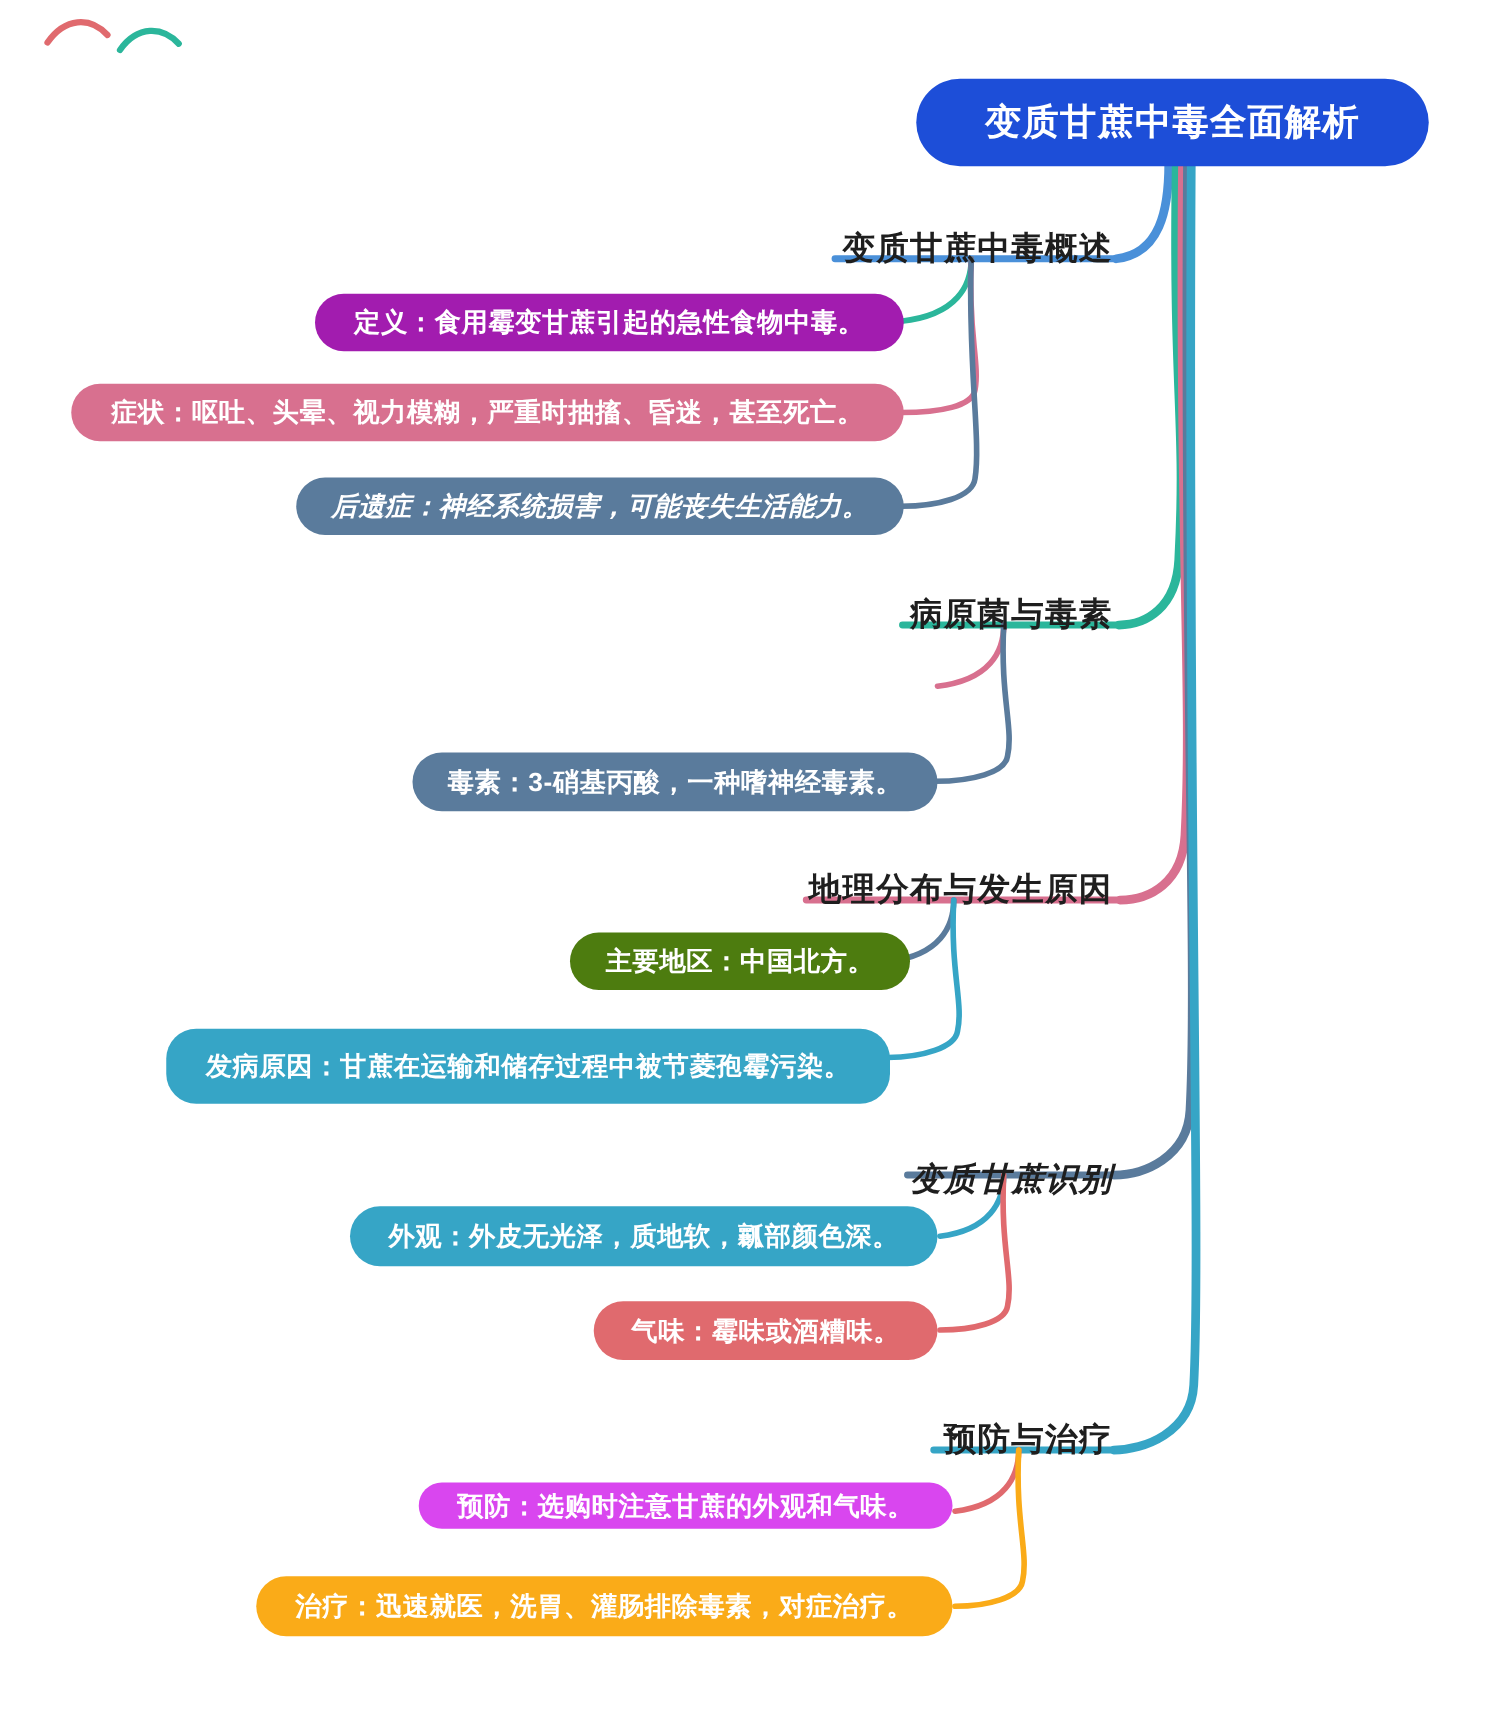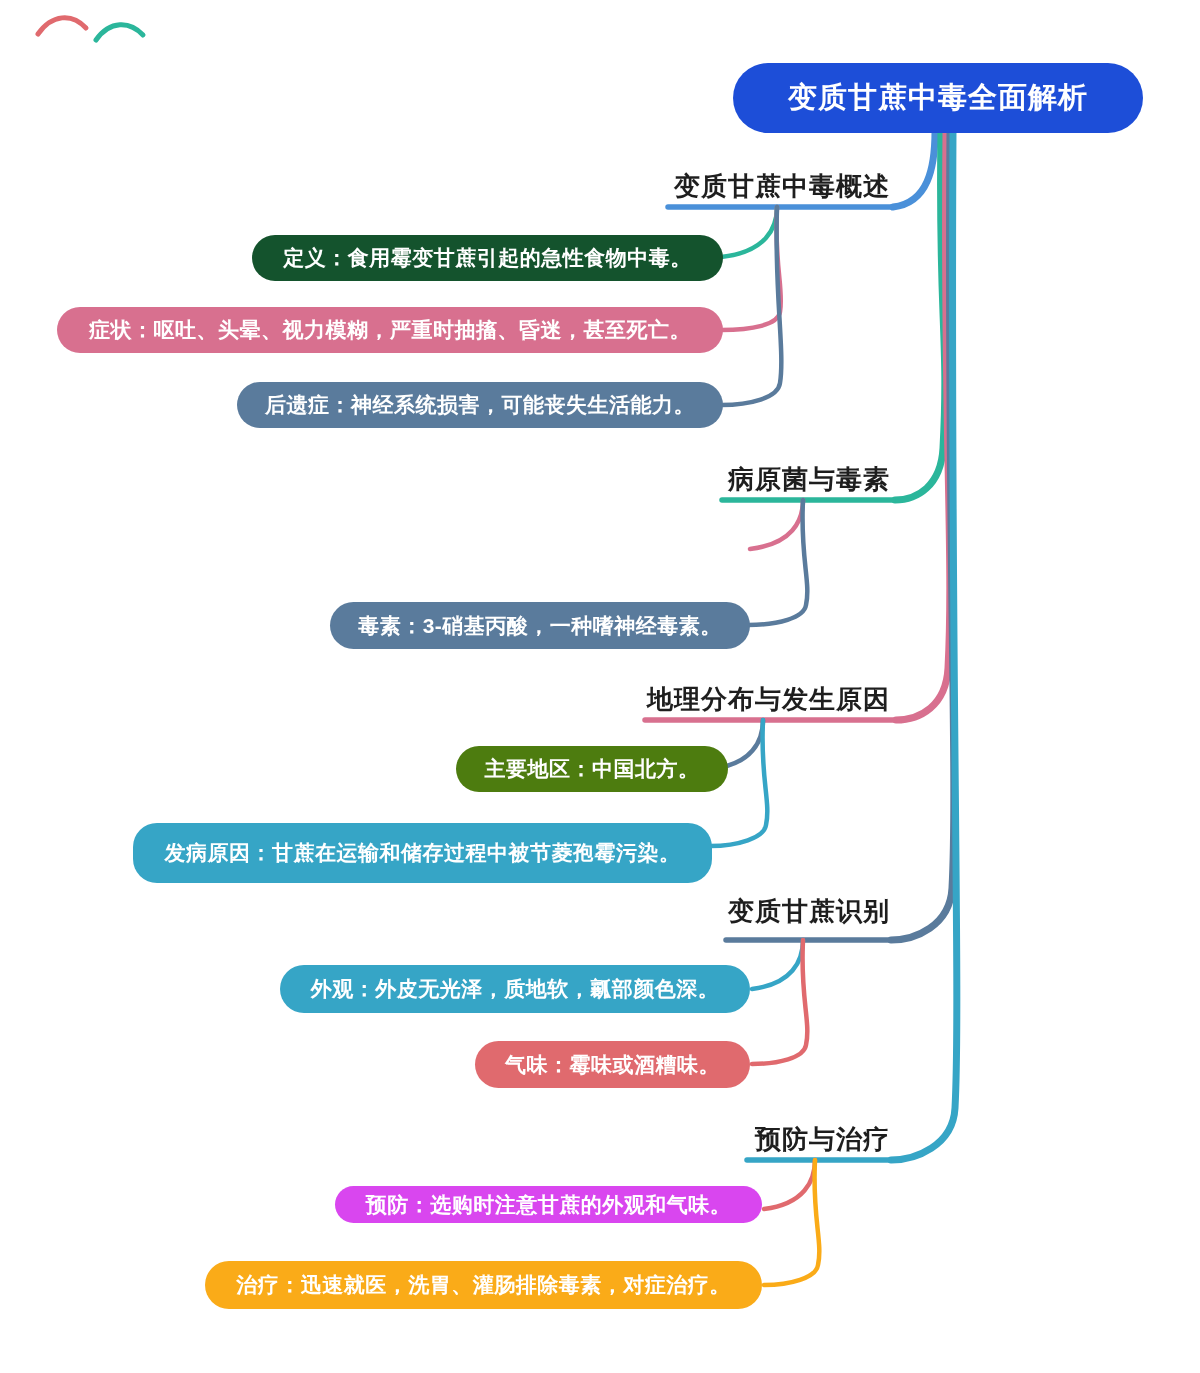--- a/index.html
+++ b/index.html
@@ -15,21 +15,21 @@
   }
   .root-pill{
     position:absolute;left:733px;top:63px;width:410px;height:70px;
     display:flex;align-items:center;justify-content:center;
     border-radius:35px;color:#ffffff;font-weight:bold;font-size:29px;
     letter-spacing:1px;
   }
   .branch-label{
     position:absolute;right:310px;width:400px;text-align:right;
     color:#1e1e1e;font-weight:bold;font-size:26px;line-height:34px;
-    white-space:nowrap;letter-spacing:1px;
+    white-space:nowrap;letter-spacing:1px;margin-top:12px;
   }
 </style>
 </head>
 <body>
 
 <div id="canvas">
 
   <svg id="wires" viewBox="0 0 1200 1373" fill="none" xmlns="http://www.w3.org/2000/svg">
 
     <path d="M 38 34 C 52 14, 72 13, 86 28" stroke-width="5" stroke-linecap="round" stroke="#E06A6E"></path>
@@ -62,26 +62,26 @@
 
     <path d="M 815 1160 C 815 1181, 804 1204, 764 1209" stroke-width="4.5" stroke-linecap="round" stroke="#E06A6E"></path>
     <path d="M 815 1160 C 812 1218, 823 1242, 818 1265 C 816 1278, 790 1285, 764 1285" stroke-width="4.5" stroke-linecap="round" stroke="#FAAB18"></path>
   </svg>
 
   <div class="root-pill" style="background-color: #1d4ed8;">变质甘蔗中毒全面解析</div>
 
   <div class="branch-label" style="top:169px;">变质甘蔗中毒概述</div>
   <div class="branch-label" style="top:462px;">病原菌与毒素</div>
   <div class="branch-label" style="top:682px;">地理分布与发生原因</div>
-  <div class="branch-label" style="top:894px;">变质甘蔗识别</div>
+  <div class="branch-label" style="top:914px;font-style:italic;">变质甘蔗识别</div>
   <div class="branch-label" style="top:1122px;">预防与治疗</div>
 
-  <div class="pill" style="left: 252px; top: 235px; width: 471px; height: 46px; background-color: #14532d;">定义：食用霉变甘蔗引起的急性食物中毒。</div>
+  <div class="pill" style="left: 252px; top: 235px; width: 471px; height: 46px; background-color: #a21caf;">定义：食用霉变甘蔗引起的急性食物中毒。</div>
   <div class="pill" style="left: 57px; top: 307px; width: 666px; height: 46px; background-color: rgb(216, 112, 143);">症状：呕吐、头晕、视力模糊，严重时抽搐、昏迷，甚至死亡。</div>
-  <div class="pill" style="left: 237px; top: 382px; width: 486px; height: 46px; background-color: rgb(90, 123, 156);">后遗症：神经系统损害，可能丧失生活能力。</div>
+  <div class="pill" style="left: 237px; top: 382px; width: 486px; height: 46px; background-color: rgb(90, 123, 156); font-style: italic;">后遗症：神经系统损害，可能丧失生活能力。</div>
 
   <div class="pill" style="left: 330px; top: 602px; width: 420px; height: 47px; background-color: rgb(90, 123, 156);">毒素：3-硝基丙酸，一种嗜神经毒素。</div>
 
   <div class="pill" style="left: 456px; top: 746px; width: 272px; height: 46px; background-color: #4d7c0f;">主要地区：中国北方。</div>
   <div class="pill" style="left: 133px; top: 823px; width: 579px; height: 60px; background-color: rgb(54, 165, 198);">发病原因：甘蔗在运输和储存过程中被节菱孢霉污染。</div>
 
   <div class="pill" style="left: 475px; top: 1041px; width: 275px; height: 47px; background-color: rgb(224, 106, 110);">气味：霉味或酒糟味。</div>
   <div class="pill" style="left: 280px; top: 965px; width: 470px; height: 48px; background-color: rgb(54, 165, 198);">外观：外皮无光泽，质地软，瓤部颜色深。</div>
 
   <div class="pill" style="left: 335px; top: 1186px; width: 427px; height: 37px; background-color: #d946ef;">预防：选购时注意甘蔗的外观和气味。</div>

